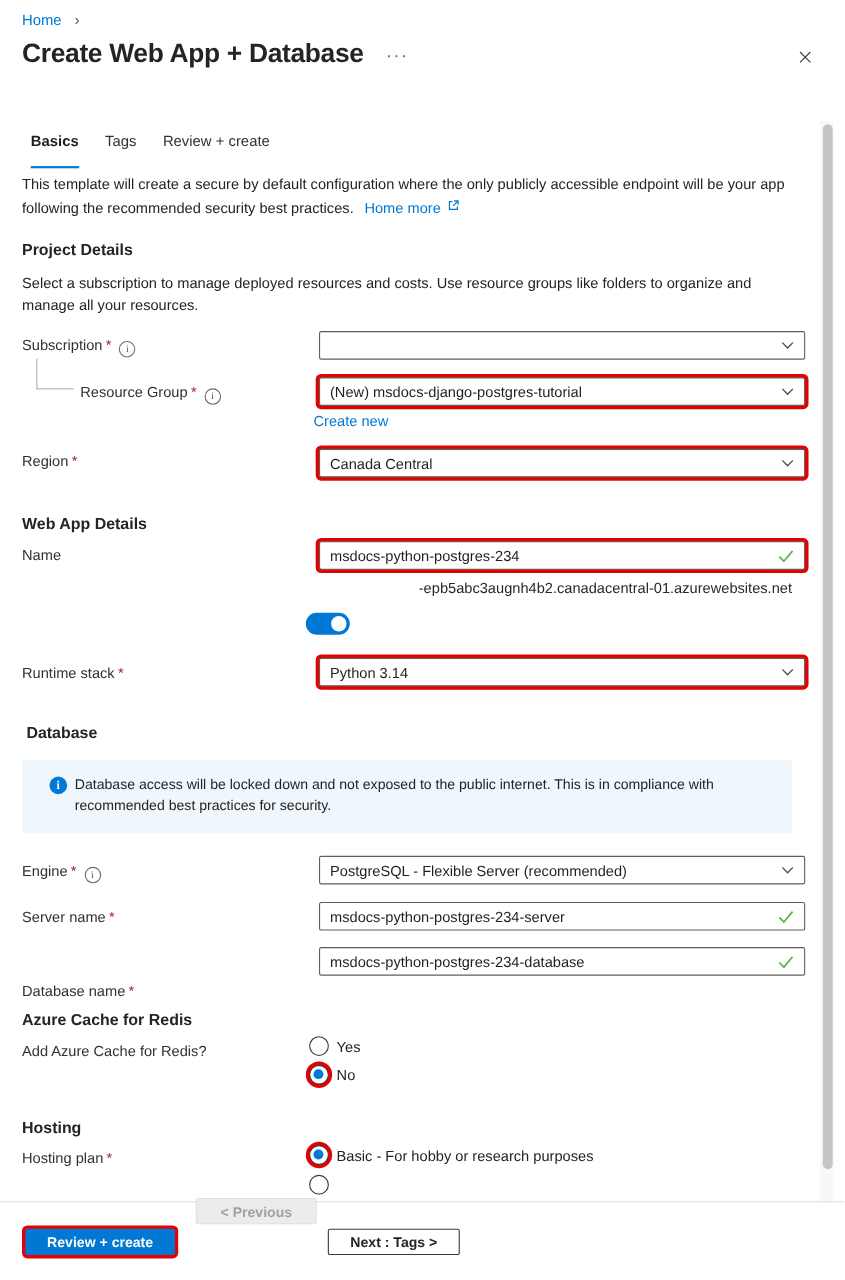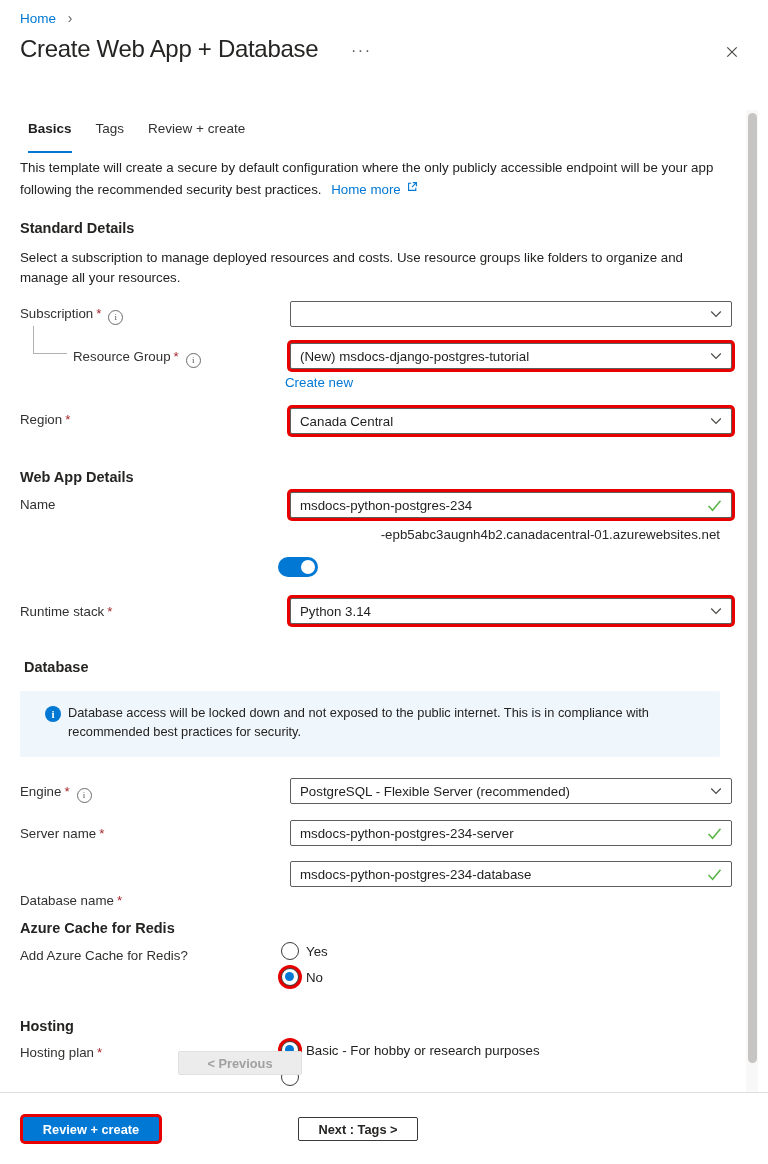--- a/index.html
+++ b/index.html
@@ -39,21 +39,21 @@
   .tab.active{font-weight:700;color:#201f1e;border-bottom:2.5px solid #0078d4;}
   .btn{position:absolute;height:24px;display:flex;align-items:center;justify-content:center;
        font-family:"Liberation Sans",sans-serif;font-size:12.8px;font-weight:700;
        box-sizing:border-box;border-radius:2px;cursor:pointer;border:none;}
   .btn.primary{background:#0078d4;color:#fff;}
   .btn.disabled{background:#ececec;color:#a3a19f;border:1px solid #e2e0de;cursor:default;}
   .btn.secondary{background:#fff;color:#252423;border:1px solid #3b3a39;}
   .divider{position:absolute;left:0;top:1092px;width:768px;border-top:1px solid #e1dfdd;}
   .sb-track{position:absolute;left:746px;top:110px;width:12px;height:983px;background:#f8f8f8;}
   .sb-thumb{position:absolute;left:748px;top:113px;width:9px;height:950px;background:#c7c5c3;border-radius:4.5px;cursor:grab;}
-  .title{font-size:24px;font-weight:400;color:#252423;letter-spacing:-0.3px;}
+  .title{font-size:24px;font-weight:700;color:#252423;letter-spacing:-0.3px;}
   .dots{color:#605e5c;font-size:16px;letter-spacing:1.5px;cursor:pointer;}
   .ext{display:inline-block;margin-left:3px;vertical-align:2px;}
   .close-btn{position:absolute;left:720px;top:40px;width:24px;height:24px;display:flex;
        align-items:center;justify-content:center;cursor:pointer;background:none;border:none;}
 </style>
 </head>
 <body>
 
 <div class="page">
 
@@ -80,21 +80,21 @@
     <span>This template will create a secure by default configuration where the only publicly accessible endpoint will be your app following the recommended security best practices.</span>
     <a class="link" style="margin-left:6px">Home more</a>
     <span class="ext">
       <svg width="11" height="11" viewBox="0 0 11 11">
           <path d="M4.2 2.2 H1.6 V9.4 H8.8 V6.8" stroke="#0078d4" stroke-width="1.1" fill="none"></path>
           <path d="M5.8 1.6 H9.4 V5.2 M9.4 1.6 L4.9 6.1" stroke="#0078d4" stroke-width="1.1" fill="none"></path>
         </svg>
     </span>
   </div>
 
-  <div class="abs heading" style="left:20px;top:220px">Standard Details</div>
+  <div class="abs heading" style="left:20px;top:220px">Project Details</div>
   <div class="abs para" style="left:20px;top:248px;width:708px">Select a subscription to manage deployed resources and costs. Use resource groups like folders to organize and manage all your resources.</div>
 
   <div class="abs lbl" style="left:20px;top:306px">
     <span>Subscription</span><span class="req">*</span><span class="info"></span>
   </div>
   <div class="ctrl" style="left:278px;top:301px">
     <span class="val"></span>
     <span class="chev">
       <svg width="12" height="8" viewBox="0 0 12 8">
           <path d="M1.2 1.5 L6 6.4 L10.8 1.5" stroke="#4a4a48" stroke-width="1.2" fill="none"></path>
@@ -213,16 +213,16 @@
   </div>
   <span class="radio sel ring" style="left:281px;top:1041px"></span>
   <span class="rlabel" style="left:306px;top:1043px">Basic - For hobby or research purposes</span>
   <span class="radio" style="left:281px;top:1068px"></span>
 
   <div class="sb-track"></div>
   <div class="sb-thumb"></div>
 
   <div class="divider"></div>
   <button class="btn primary annot" style="left:23px;top:1117px;width:136px">Review + create</button>
-  <button class="btn disabled" style="left:178px;top:1051px;width:124px">&lt; Previous</button>
+  <button class="btn disabled" style="left:178px;top:1089px;width:110px">&lt; Previous</button>
   <button class="btn secondary" style="left:298px;top:1117px;width:120px">Next : Tags &gt;</button>
 
 </div>
 
 </body></html>

